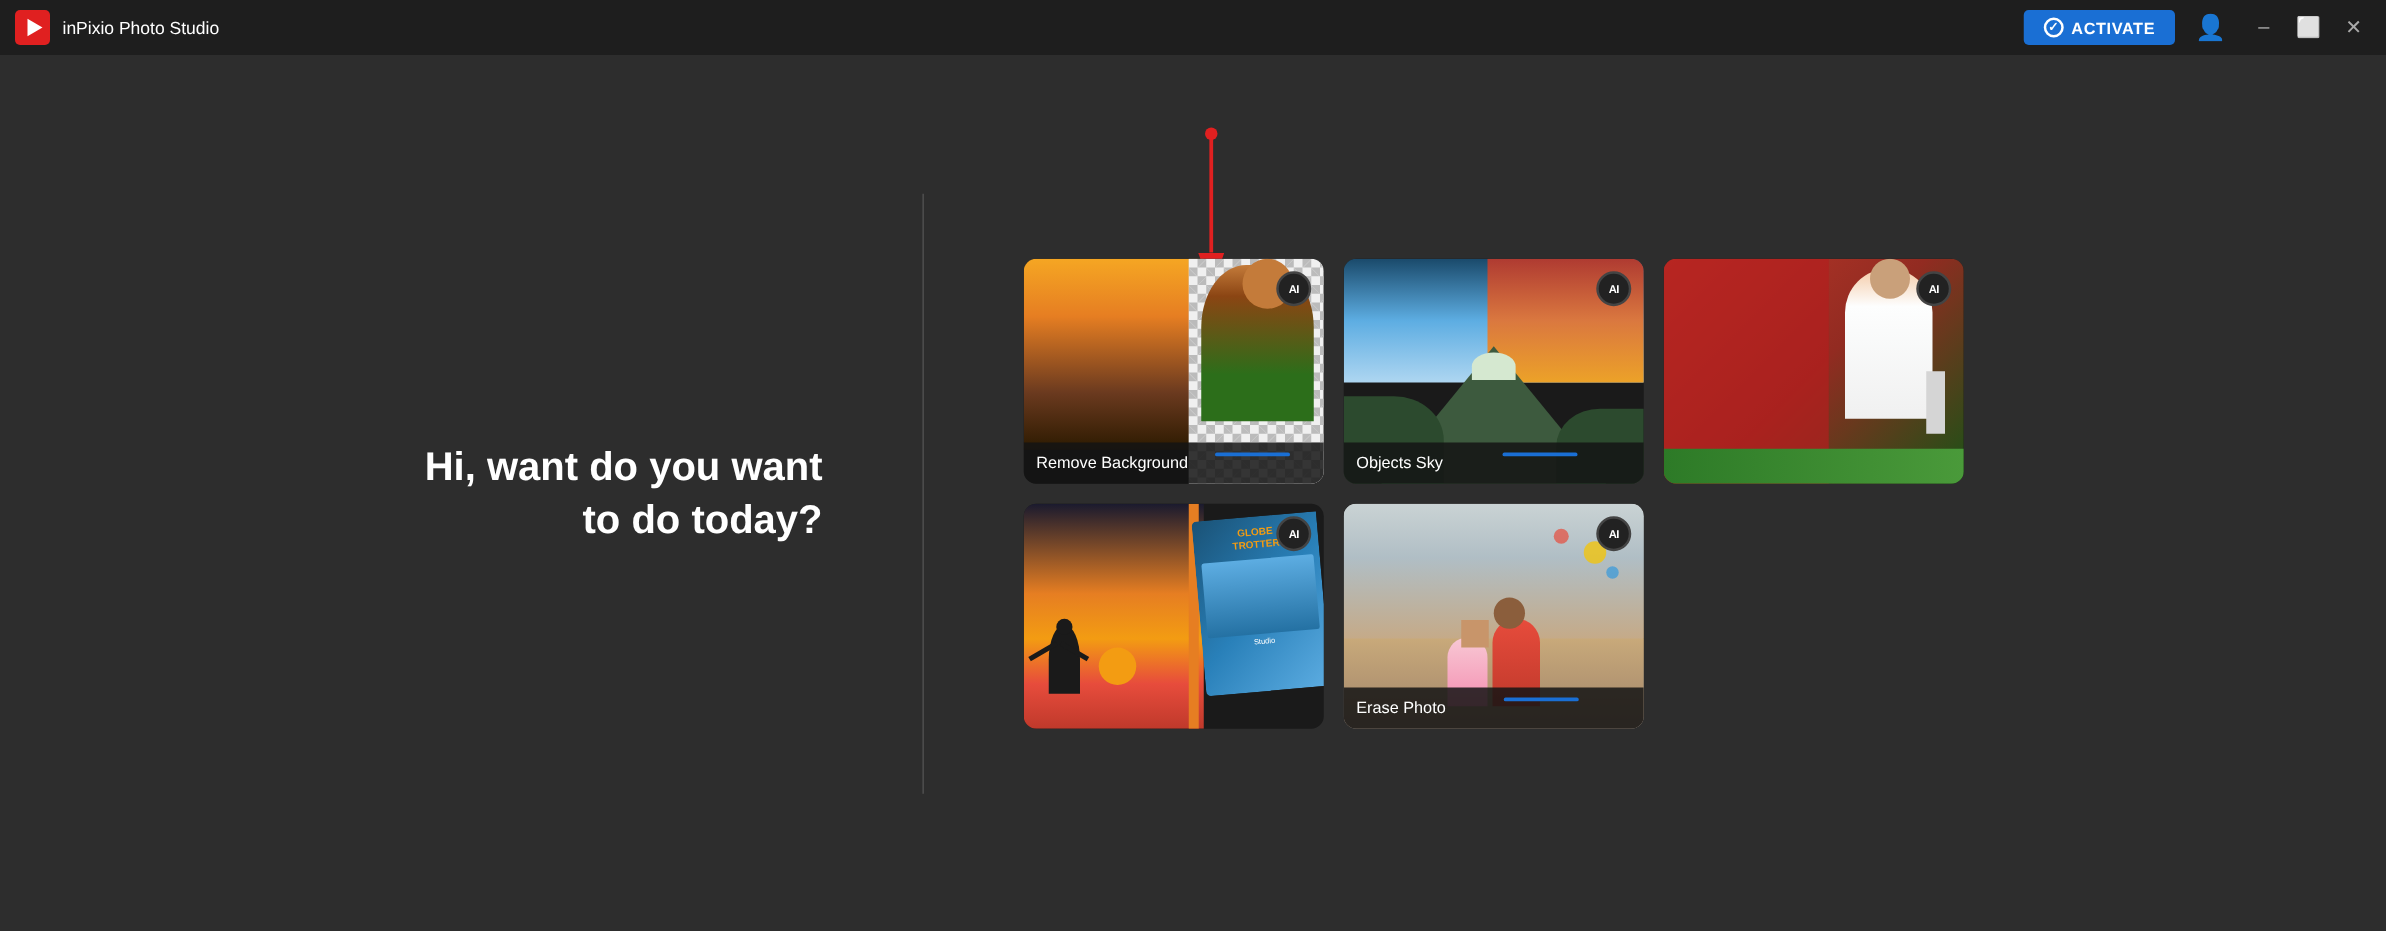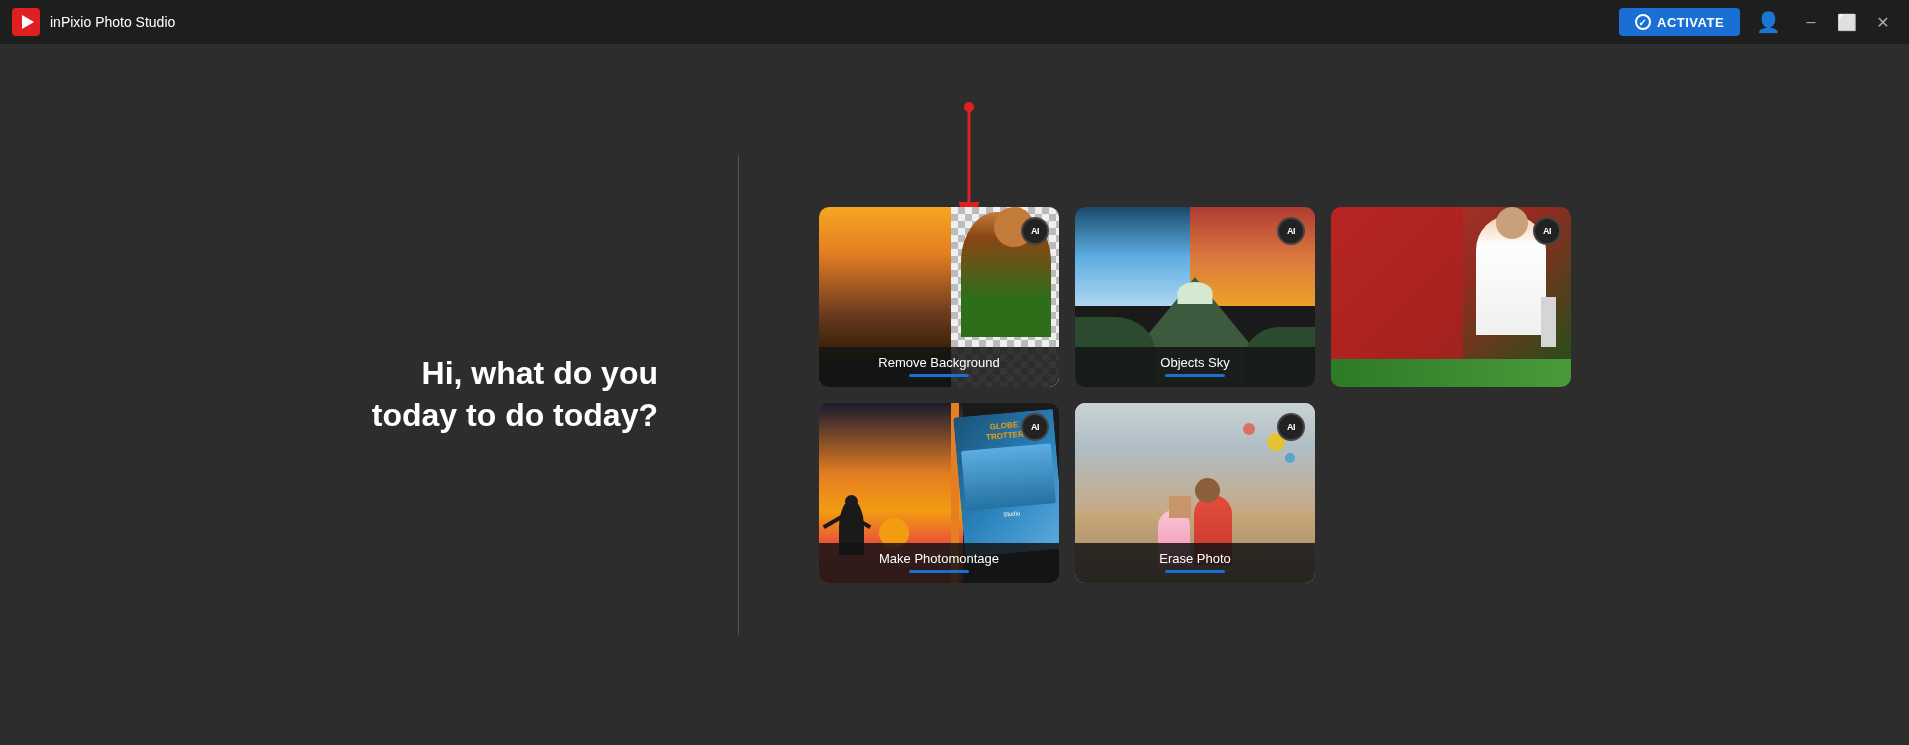--- a/index.html
+++ b/index.html
@@ -257,21 +257,21 @@
 
     
     .card-label {
       position: absolute;
       bottom: 0;
       left: 0;
       width: 100%;
       background: rgba(20, 20, 20, 0.85);
       padding: 8px 10px 10px;
       display: flex;
-      flex-direction: column;
+      flex-direction: row;
       gap: 4px;
     }
     .card-label-text {
       font-size: 13px;
       font-weight: 500;
       color: #fff;
       text-align: center;
     }
     .card-label-bar {
       height: 3px;
@@ -326,21 +326,21 @@
       <button class="win-btn">–</button>
       <button class="win-btn">⬜</button>
       <button class="win-btn close">✕</button>
     </div>
   </div>
 </div>
 
 <div class="main-content">
 
   <div class="greeting">
-    <p class="greeting-text">Hi, what do you today to do today?</p>
+    <p class="greeting-text">Hi, want do you want to do today?</p>
   </div>
 
   <div class="divider"></div>
 
   <div class="cards-area">
 
     <div class="arrow-container">
       <svg class="arrow-svg" viewBox="0 0 120 120">
         <defs>
           <marker id="arrowhead" markerWidth="10" markerHeight="7" refX="0" refY="3.5" orient="auto">
@@ -420,24 +420,20 @@
 
           <div class="magazine">
             <div style="width:100%;height:100%;background:linear-gradient(135deg,#1a5276 0%,#2980b9 50%,#5dade2 100%);padding:8px 5px;display:flex;flex-direction:column;align-items:center;">
               <span style="font-size:8px;font-weight:900;color:#f39c12;text-align:center;line-height:1.2;margin-bottom:3px;">GLOBE<br>TROTTER</span>
               <div style="width:100%;height:60px;background:linear-gradient(180deg,#5dade2 0%,#2471a3 100%);border-radius:2px;margin-top:4px;"></div>
               <div style="font-size:6px;color:#fff;text-align:center;margin-top:4px;line-height:1.2;">Studio</div>
             </div>
           </div>
         </div>
         <div class="ai-badge">AI</div>
-        <div class="card-label">
-          <span class="card-label-text">Make Photomontage</span>
-          <div class="card-label-bar"></div>
-        </div>
       </div>
 
       <div class="card card-edit-photo">
         <div class="card-image">
           <div class="bg"></div>
 
           <div style="position:absolute;top:0;left:0;width:100%;height:60%;background:linear-gradient(180deg,#cad3d4 0%,#b0bec5 40%,#c5aa88 100%);"></div>
 
           <div style="position:absolute;bottom:0;left:0;width:100%;height:40%;background:linear-gradient(180deg,#c8a97a 0%,#a0846a 100%);"></div>
 

